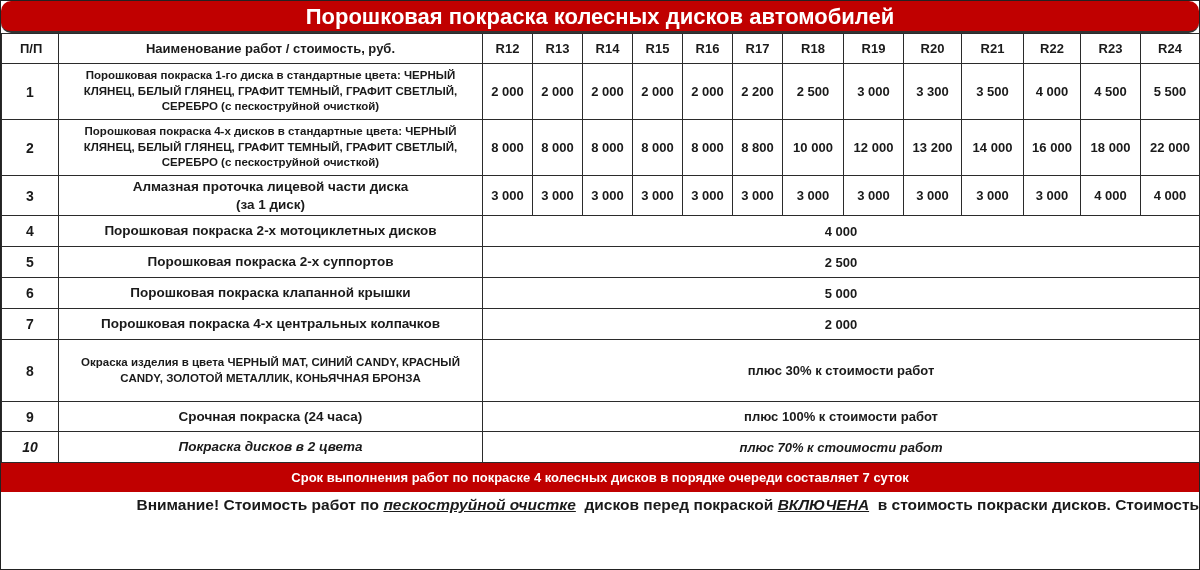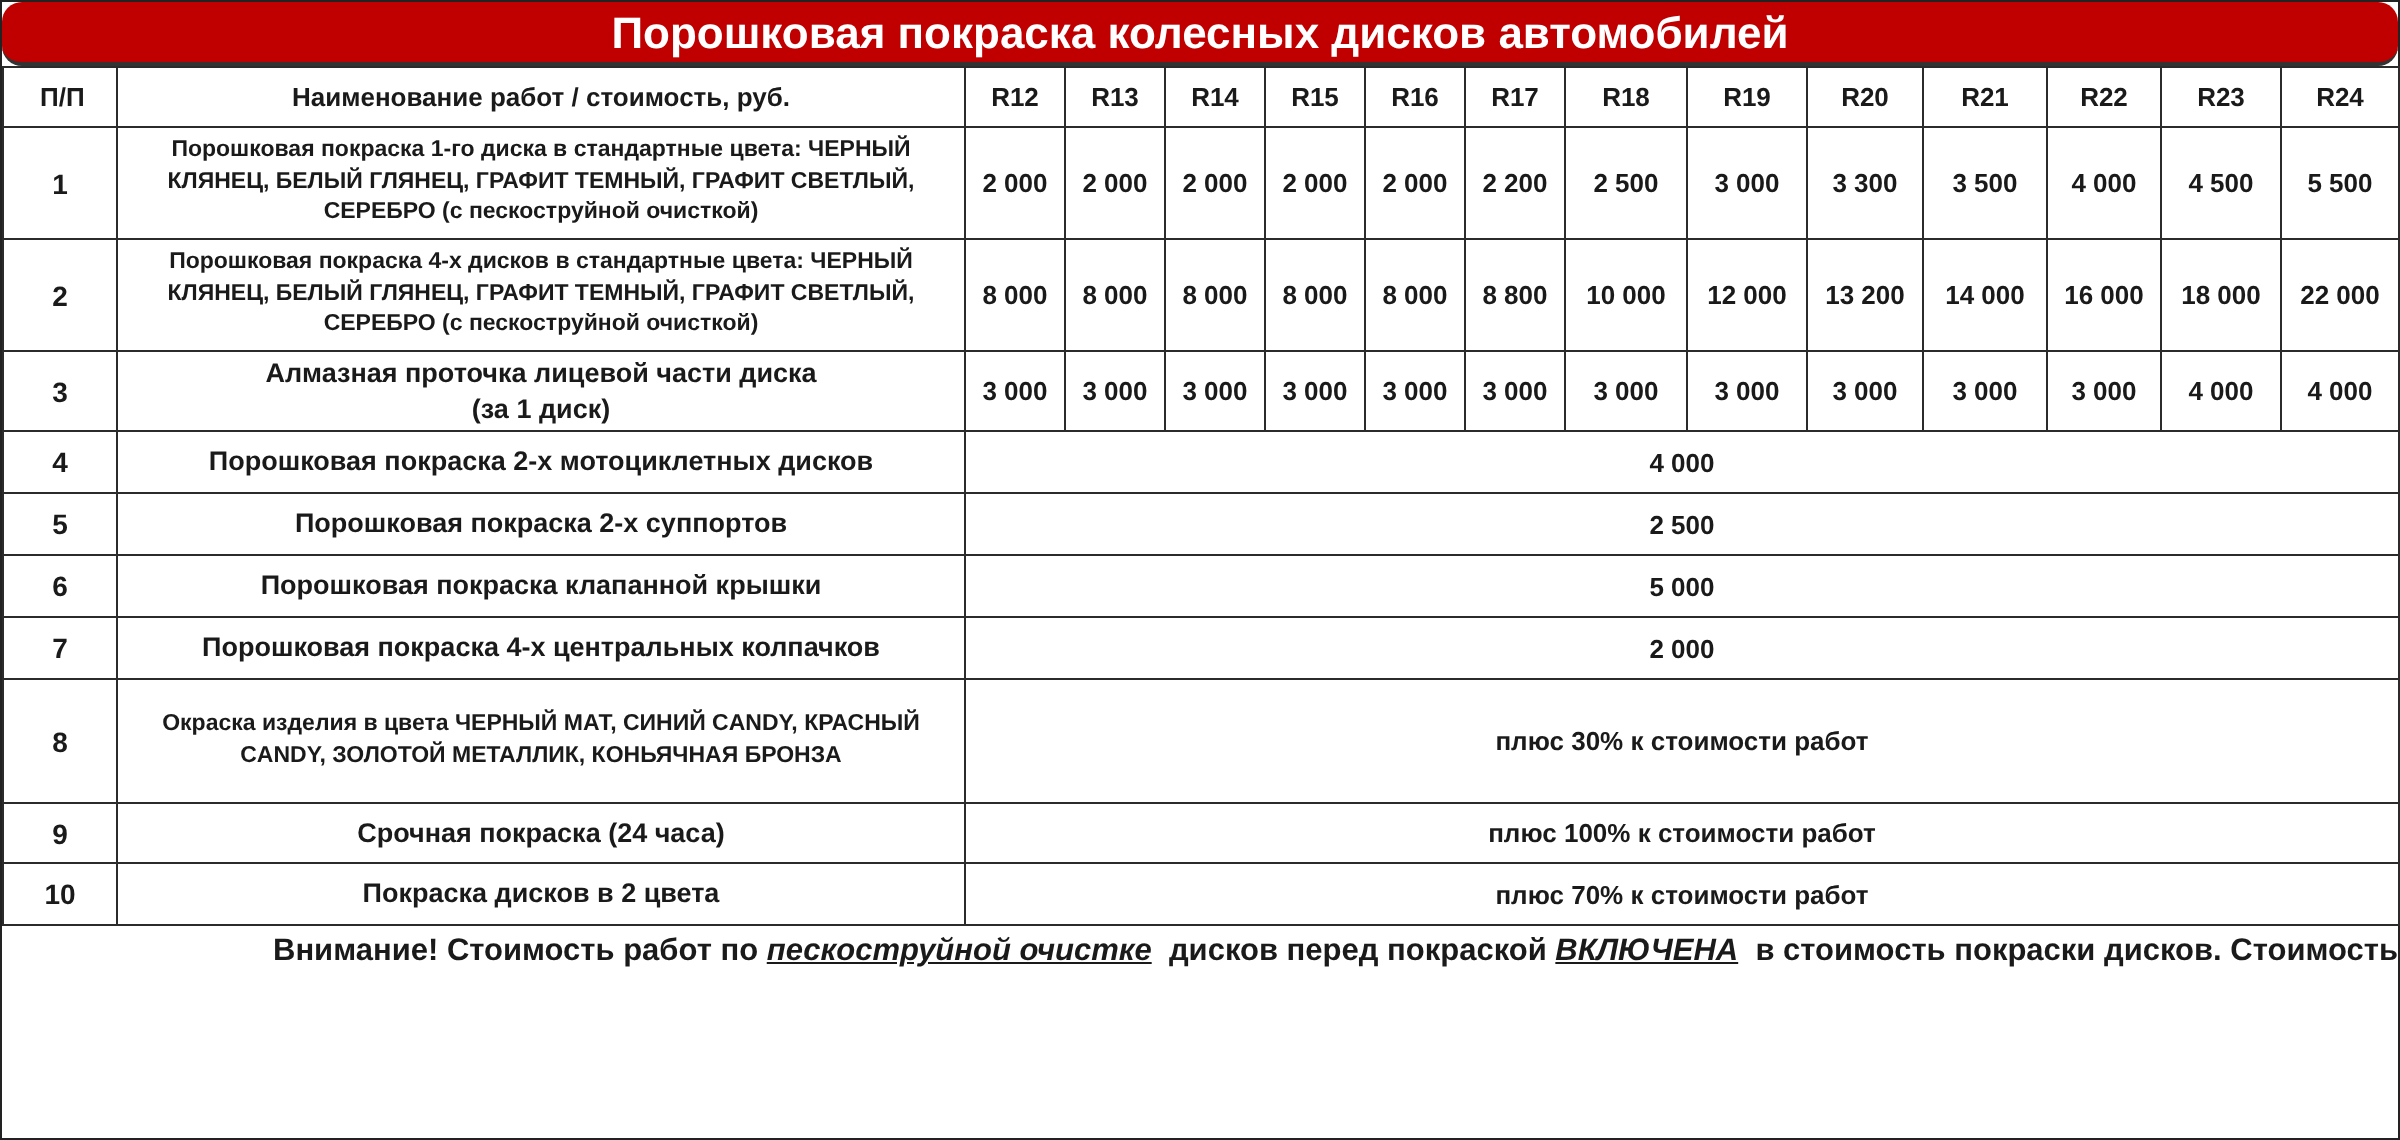--- a/index.html
+++ b/index.html
@@ -10,21 +10,21 @@
   table.price td, table.price th { border: 1px solid #2b2b2b; text-align: center; vertical-align: middle; font-weight: bold; padding: 0; }
   table.price th { font-size: 13px; height: 29px; }
   .num-cell { font-size: 14px; }
   .price-cell { font-size: 13px; }
   .name-cell { font-size: 13px; line-height: 16px; padding: 0 4px; }
   .name-small { font-size: 11.5px; line-height: 15.5px; }
   .name-big { font-size: 13.5px; line-height: 18px; }
   .merged-cell { font-size: 13px; }
   .r1 { height: 56px; } .r2 { height: 56px; } .r3 { height: 40px; }
   .r4, .r5, .r6, .r7 { height: 31px; }
-  .r8 { height: 62px; } .r9 { height: 30px; } .r10 { height: 31px; }
+  .r8 { height: 62px; } .r9 { height: 30px; } .r10 { height: 31px; font-style: italic; }
   .notice-bar { height: 29px; background: #c00000; color: #fff; font-weight: bold; font-size: 13px; text-align: center; line-height: 30px; }
   .warning { text-align: right; font-weight: bold; font-size: 15.5px; line-height: 22px; padding-top: 2px; }
   .warning .em { font-style: italic; text-decoration: underline; }
 </style>
 </head>
 <body>
 
 <div class="sheet">
   <div class="title-bar">Порошковая покраска колесных дисков автомобилей</div>
 
@@ -151,17 +151,18 @@
         <td class="merged-cell" colspan="13">плюс 100% к стоимости работ</td>
       </tr>
       <tr class="r10">
         <td class="num-cell">10</td>
         <td class="name-cell name-big">Покраска дисков в 2 цвета</td>
         <td class="merged-cell" colspan="13">плюс 70% к стоимости работ</td>
       </tr>
     </tbody>
   </table>
 
+  <div class="notice-bar">Срок выполнения работ по покраске 4 колесных дисков в порядке очереди составляет 7 суток</div>
 
   <div class="warning">
     <div><span>Внимание! Стоимость работ по </span><span class="em">пескоструйной очистке</span><span style="white-space:pre">  дисков перед покраской </span><span class="em">ВКЛЮЧЕНА</span><span style="white-space:pre">  в стоимость покраски дисков. Стоимость</span></div>
   </div>
 </div>
 
 </body></html>

